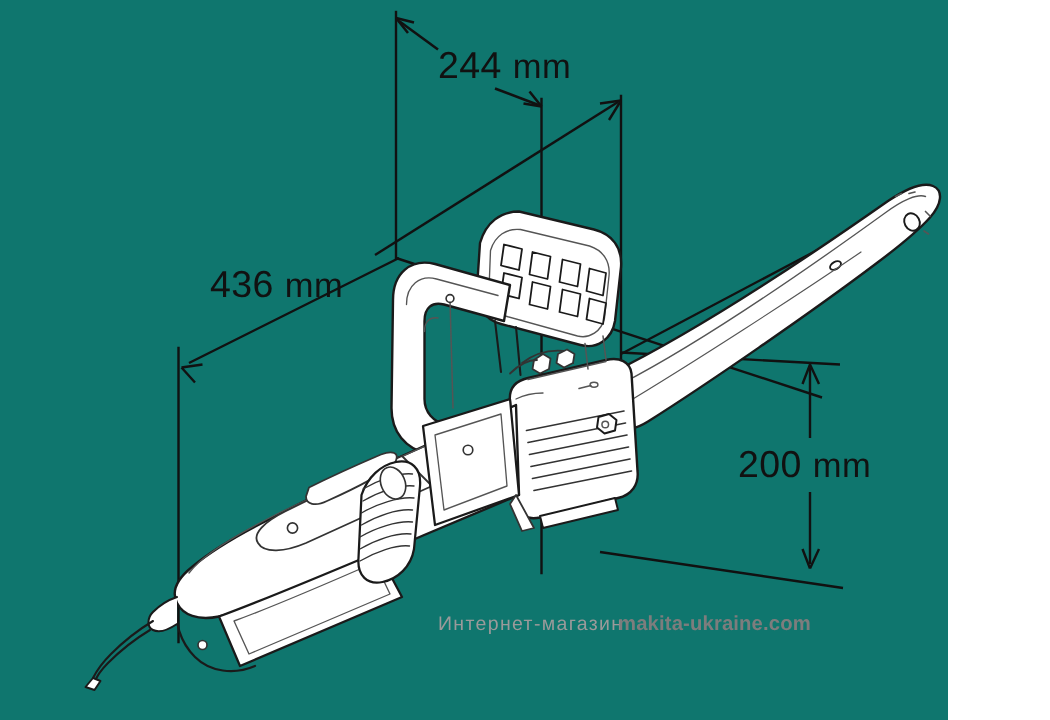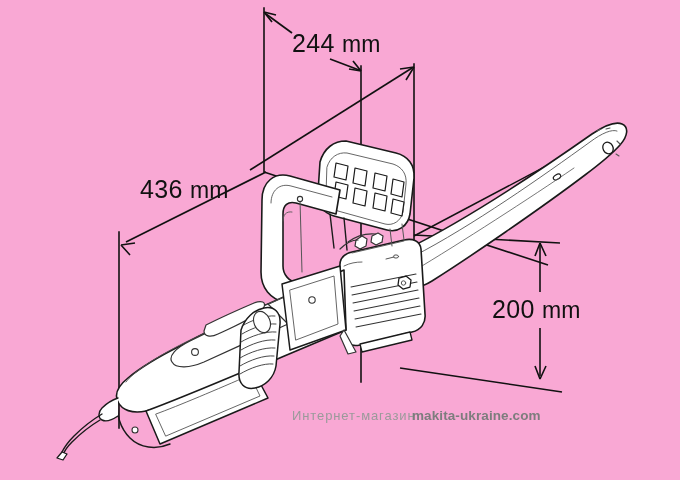--- a/index.html
+++ b/index.html
@@ -9,23 +9,23 @@
     background: #ffffff;
   }
   body {
     width: 700px;
     height: 480px;
     overflow: hidden;
     font-family: "Liberation Sans", sans-serif;
   }
   #drawing-root {
     position: relative;
-    width: 680px;
+    width: 632px;
     height: 480px;
-    background: #f9a8d4;
+    background: #0f766e;
   }
   #drawing-svg {
     position: absolute;
     top: 0;
     left: 0;
     width: 700px;
     height: 480px;
     display: block;
   }
   .dim-text {

